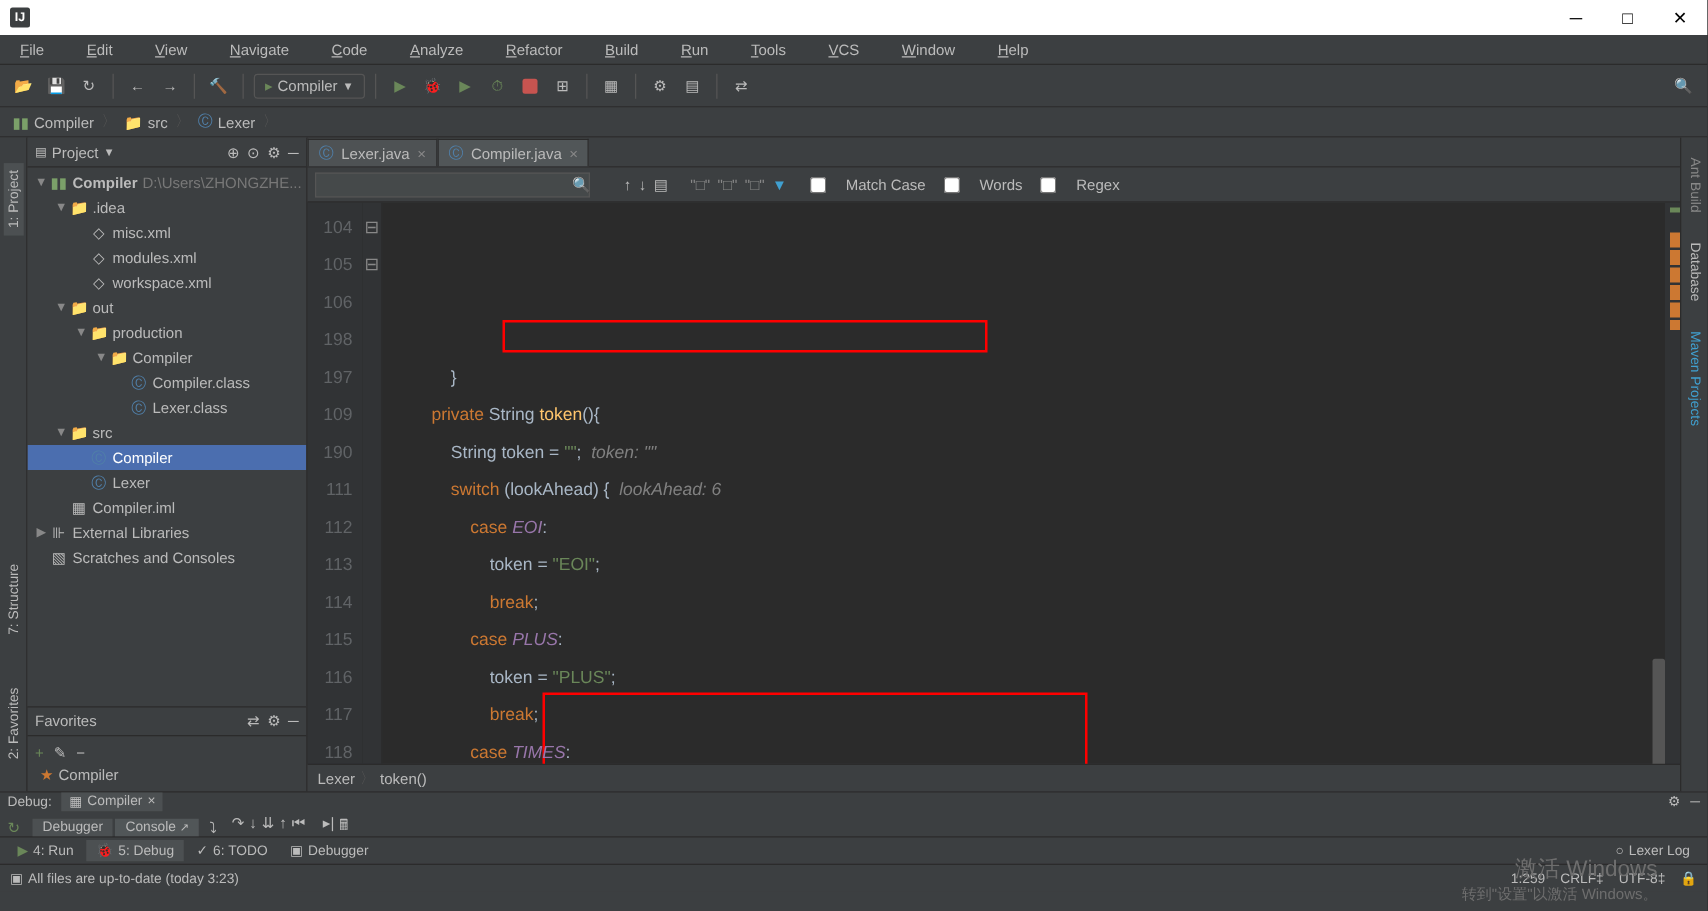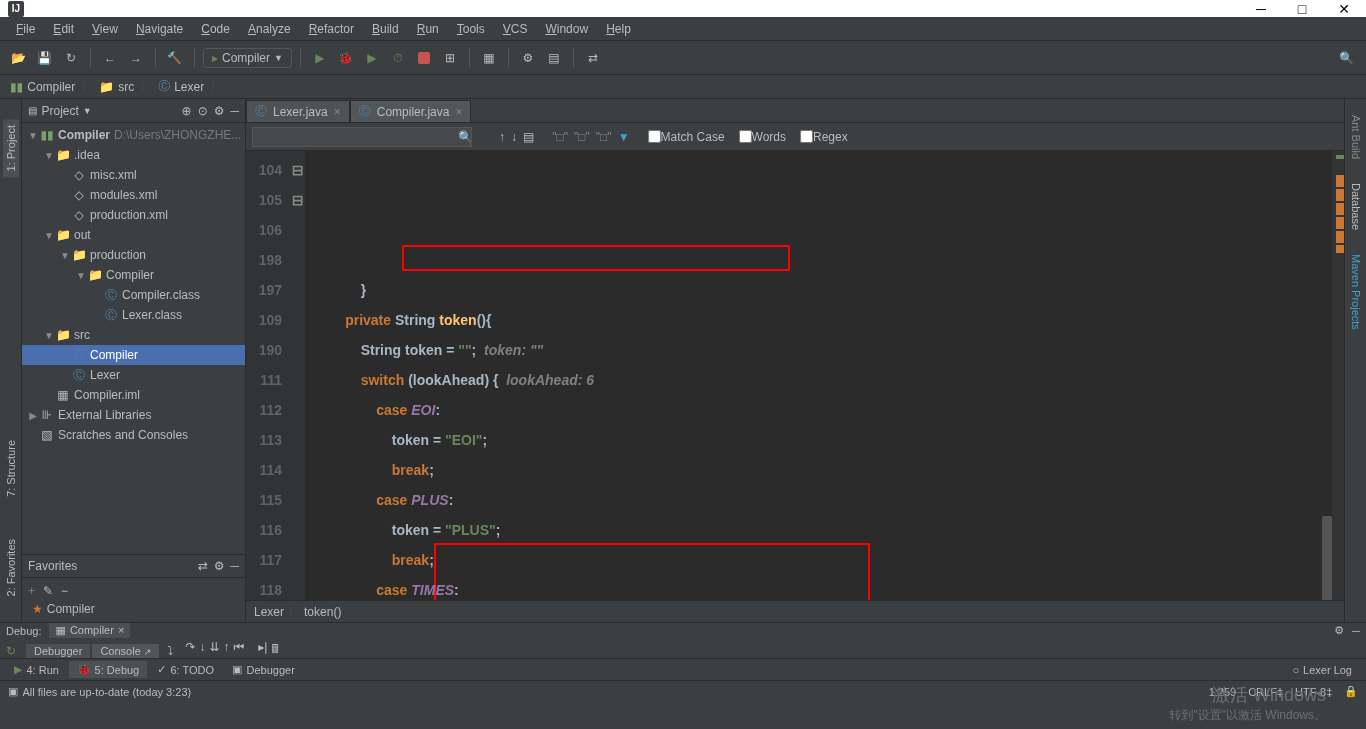--- a/index.html
+++ b/index.html
@@ -1,22 +1,22 @@
 <!DOCTYPE html>
 <html><head>
 <meta charset="utf-8">
 <style>
 * { margin: 0; padding: 0; box-sizing: border-box; font-family: "Segoe UI", Arial, sans-serif; }
 body { background: #3c3f41; color: #bbb; font-size: 12px; overflow: hidden; width: 1366px; height: 729px; }
-.titlebar { height: 17px; background: #fff; display: flex; align-items: center; padding: 0 8px; justify-content: space-between; color: #000; }
+.titlebar { height: 28px; background: #fff; display: flex; align-items: center; padding: 0 8px; justify-content: space-between; color: #000; }
 .titlebar-left { display: flex; align-items: center; gap: 6px; }
 .titlebar-icon { width: 16px; height: 16px; background: #3c3f41; border-radius: 2px; display: flex; align-items: center; justify-content: center; color: #fff; font-weight: bold; font-size: 10px; }
 .titlebar-controls { display: flex; gap: 16px; font-size: 14px; }
 .titlebar-controls span { cursor: pointer; padding: 0 8px; }
-.menubar { height: 24px; background: #3c3f41; display: flex; align-items: center; padding: 0 8px; gap: 2px; border-bottom: 1px solid #2b2b2b; }
+.menubar { height: 24px; background: #3c3f41; display: flex; align-items: center; padding: 0 8px; gap: 18px; border-bottom: 1px solid #2b2b2b; }
 .menubar span { padding: 2px 8px; cursor: pointer; color: #bbb; }
 .menubar u { text-decoration: underline; }
 .toolbar { height: 34px; background: #3c3f41; display: flex; align-items: center; padding: 0 8px; gap: 4px; border-bottom: 1px solid #2b2b2b; }
 .tb-btn { width: 22px; height: 22px; display: flex; align-items: center; justify-content: center; cursor: pointer; border-radius: 2px; }
 .tb-sep { width: 1px; height: 20px; background: #555; margin: 0 4px; }
 .run-config { background: #3c3f41; border: 1px solid #555; padding: 2px 8px; display: flex; align-items: center; gap: 4px; border-radius: 3px; }
 .breadcrumb { height: 24px; background: #3c3f41; display: flex; align-items: center; padding: 0 4px; border-bottom: 1px solid #2b2b2b; }
 .bc-item { display: flex; align-items: center; padding: 0 6px; gap: 4px; cursor: pointer; }
 .bc-sep { color: #555; }
 .main-area { display: flex; height: 523px; }
@@ -35,22 +35,22 @@
 .tree-label.dim { color: #787878; }
 .editor-area { flex: 1; display: flex; flex-direction: column; background: #2b2b2b; position: relative; }
 .tabs { height: 24px; display: flex; align-items: flex-end; background: #3c3f41; border-bottom: 1px solid #2b2b2b; }
 .tab { height: 22px; padding: 0 8px; display: flex; align-items: center; gap: 6px; background: #515658; border: 1px solid #2b2b2b; border-bottom: none; cursor: pointer; font-size: 12px; }
 .tab.active { background: #4e5254; }
 .tab-close { color: #888; cursor: pointer; }
 .find-bar { height: 28px; background: #3c3f41; border-bottom: 1px solid #2b2b2b; display: flex; align-items: center; padding: 0 6px; gap: 6px; }
 .find-input { flex: 0 0 220px; background: #45494a; border: 1px solid #555; padding: 2px 20px 2px 6px; color: #bbb; height: 20px; }
 .find-input::placeholder { color: #888; }
 .find-opts { display: flex; gap: 14px; margin-left: 12px; }
-.find-opts label { display: flex; align-items: center; gap: 0; cursor: pointer; }
-.code-area { flex: 1; display: flex; font-family: Consolas, monospace; font-size: 14px; position: relative; overflow: hidden; font-weight: bold; }
+.find-opts label { display: flex; gap: 16px; cursor: pointer; }
+.code-area { flex: 1; display: flex; font-family: Consolas, monospace; font-size: 14px; position: relative; overflow: hidden; }
 .gutter { width: 44px; background: #313335; text-align: right; padding: 4px 8px 0 0; color: #606366; line-height: 30px; }
 .fold-gutter { width: 16px; background: #313335; padding-top: 4px; line-height: 30px; text-align: center; color: #888; border-right: 1px solid #2b2b2b; }
 .code { flex: 1; padding: 4px 0 0 8px; line-height: 30px; color: #a9b7c6; white-space: pre; position: relative; }
 .code-line { height: 30px; position: relative; }
 .kw { color: #cc7832; }
 .method { color: #ffc66d; }
 .str { color: #6a8759; }
 .const { font-style: italic; color: #9876aa; }
 .hint { color: #808080; font-style: italic; }
 .highlight-box-red { position: absolute; border: 2px solid #ff0000; pointer-events: none; }
@@ -209,21 +209,21 @@
             <span>misc.xml</span>
           </div>
           <div class="tree-item" style="padding-left: 36px;">
             <span class="tree-arrow"></span>
             <span class="tree-icon ">◇</span>
             <span>modules.xml</span>
           </div>
           <div class="tree-item" style="padding-left: 36px;">
             <span class="tree-arrow"></span>
             <span class="tree-icon ">◇</span>
-            <span>production.xml</span>
+            <span>workspace.xml</span>
           </div>
           <div class="tree-item" style="padding-left: 20px;">
             <span class="tree-arrow">▼</span>
             <span class="tree-icon icon-folder">📁</span>
             <span>out</span>
           </div>
           <div class="tree-item" style="padding-left: 36px;">
             <span class="tree-arrow">▼</span>
             <span class="tree-icon icon-folder">📁</span>
             <span>production</span>

